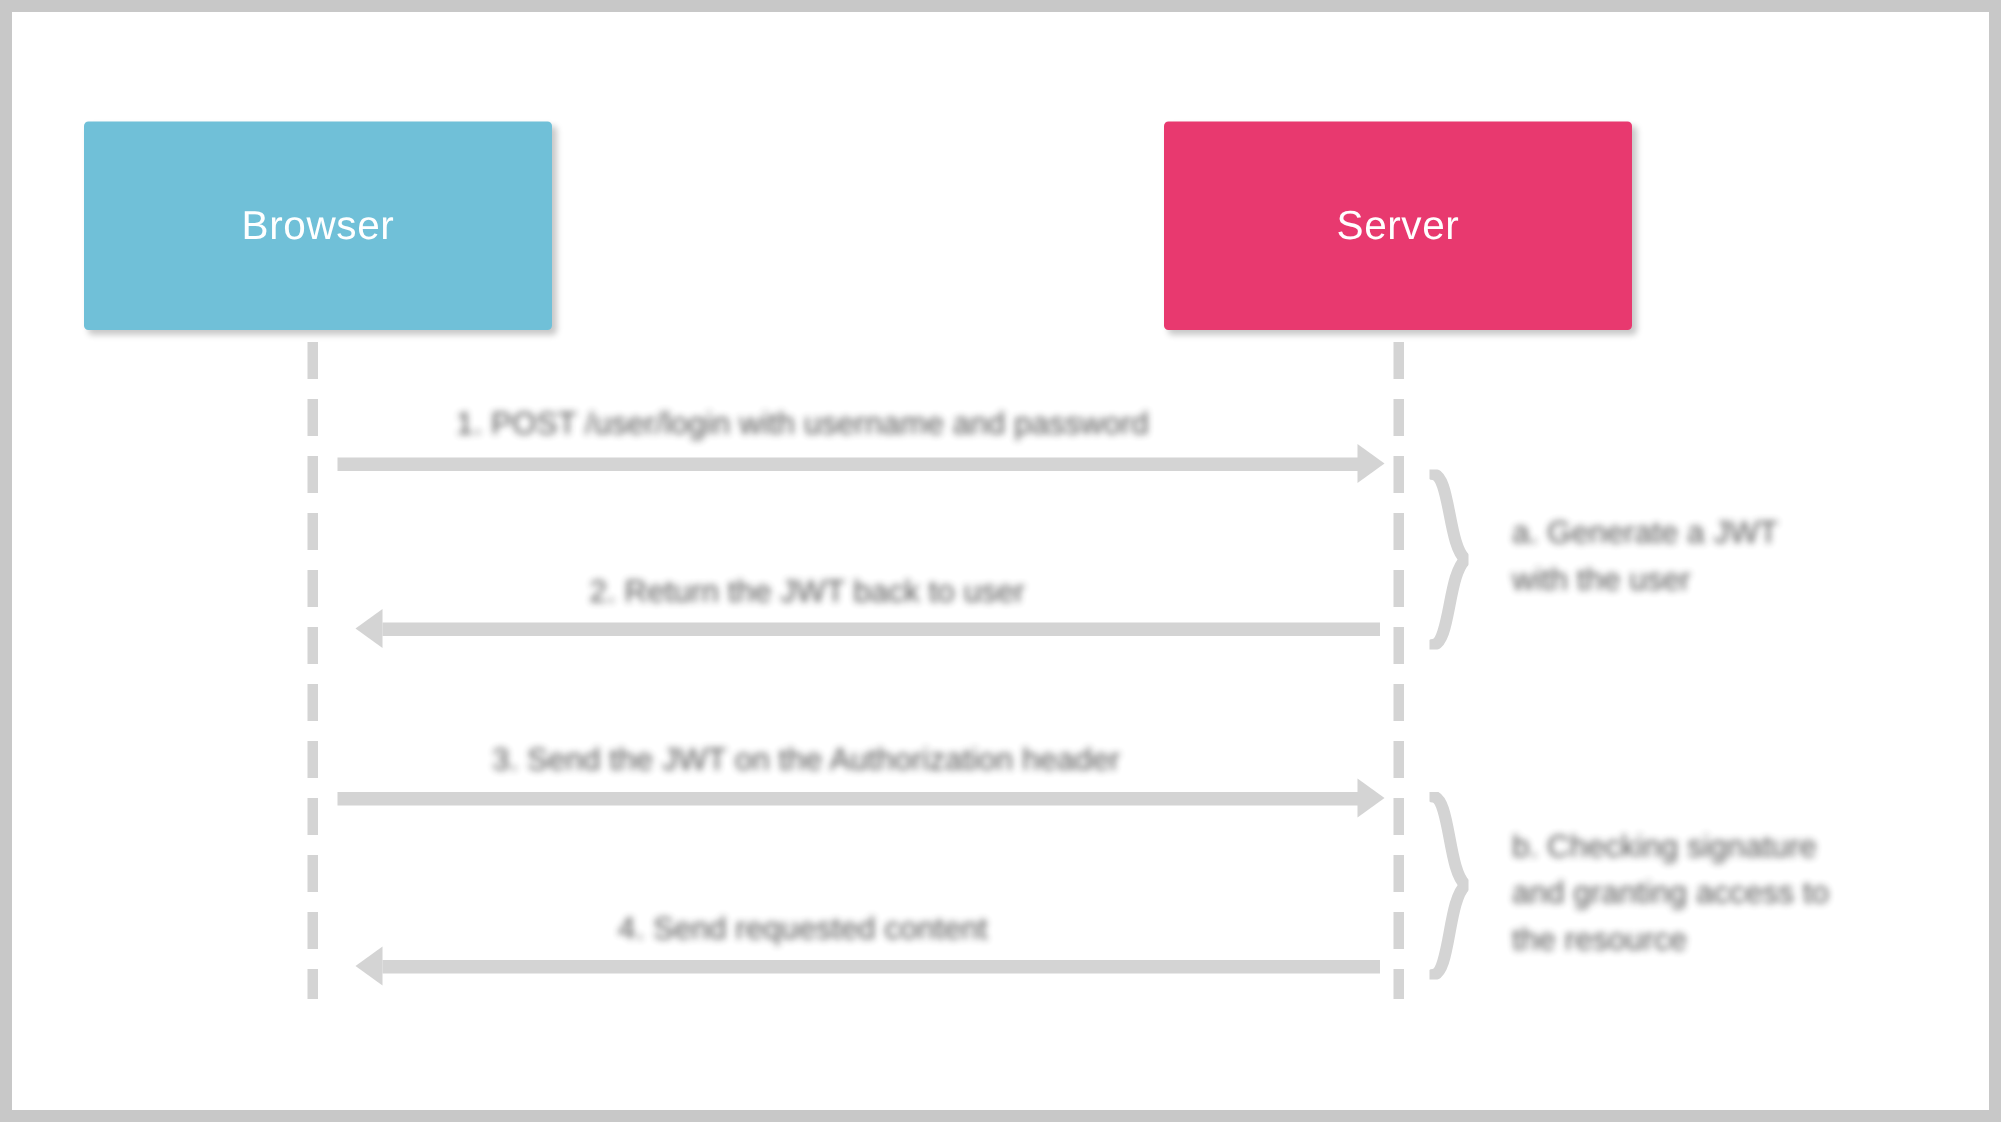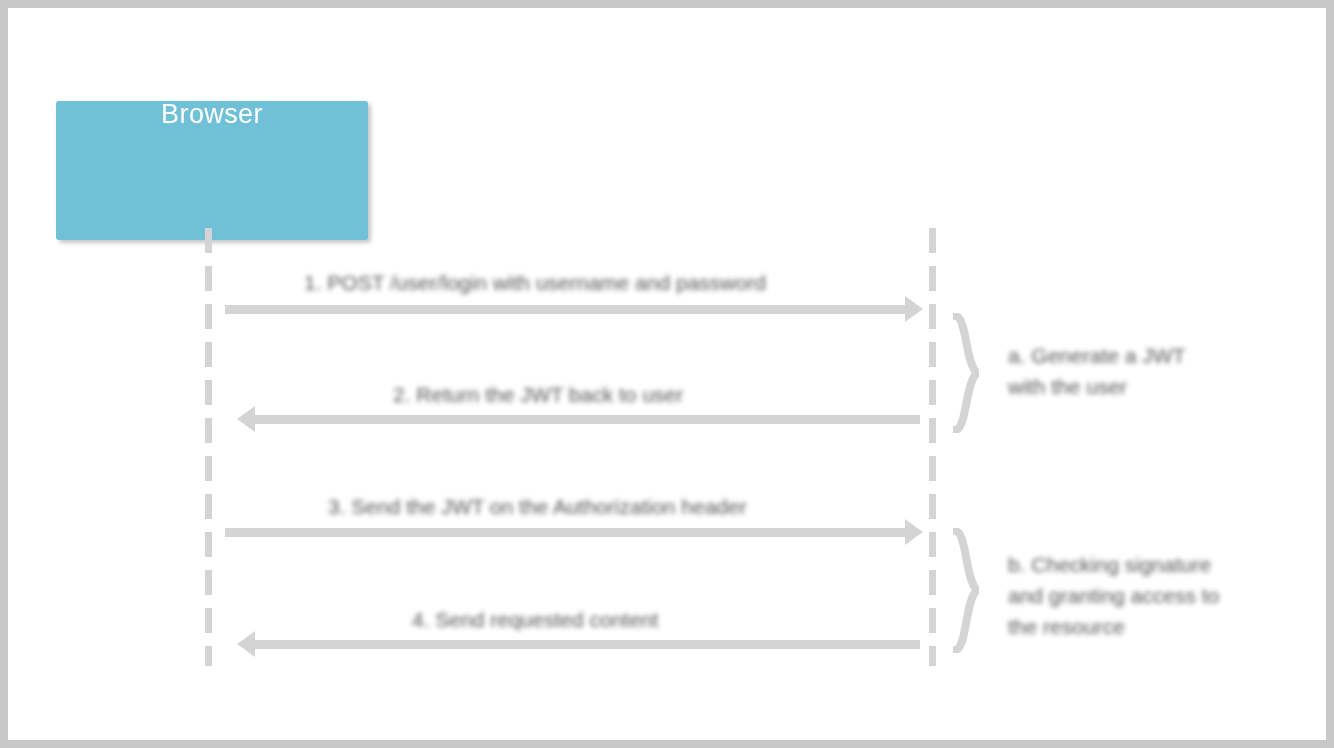--- a/index.html
+++ b/index.html
@@ -28,23 +28,22 @@
     height: 732px;
     background: #ffffff;
   }
 
   
   .actor-box {
     position: absolute;
     border-radius: 3px;
     box-shadow: 3px 3px 4px rgba(0,0,0,0.22);
     display: flex;
-    align-items: flex-start;
+    align-items: center;
     justify-content: center;
-    margin-top: 20px;
   }
   .actor-label {
     color: #ffffff;
     font-size: 27px;
     font-weight: 400;
     letter-spacing: 0.4px;
     line-height: 1;
     font-family: "Liberation Sans", sans-serif;
   }
 
@@ -125,20 +124,23 @@
 </head>
 <body>
 
 <div id="canvas">
   <div id="sheet">
 
     <div class="actor-box" id="actor-browser" style="background:#70c0d8;">
       <span class="actor-label">Browser</span>
     </div>
 
+    <div class="actor-box" id="actor-server" style="background:#e8396f;">
+      <span class="actor-label">Server</span>
+    </div>
 
     <div class="lifeline" id="lifeline-browser"></div>
     <div class="lifeline" id="lifeline-server"></div>
 
     <div class="msg-label" style="left:296px; top:262px;">1. POST /user/login with username and password</div>
     <div class="msg-line" style="left:217px; top:297px; width:688px;"></div>
     <div class="arrowhead right" style="left:897px; top:288px;"></div>
 
     <div class="msg-label" style="left:385px; top:374px;">2. Return the JWT back to user</div>
     <div class="msg-line" style="left:247px; top:407px; width:665px;"></div>

